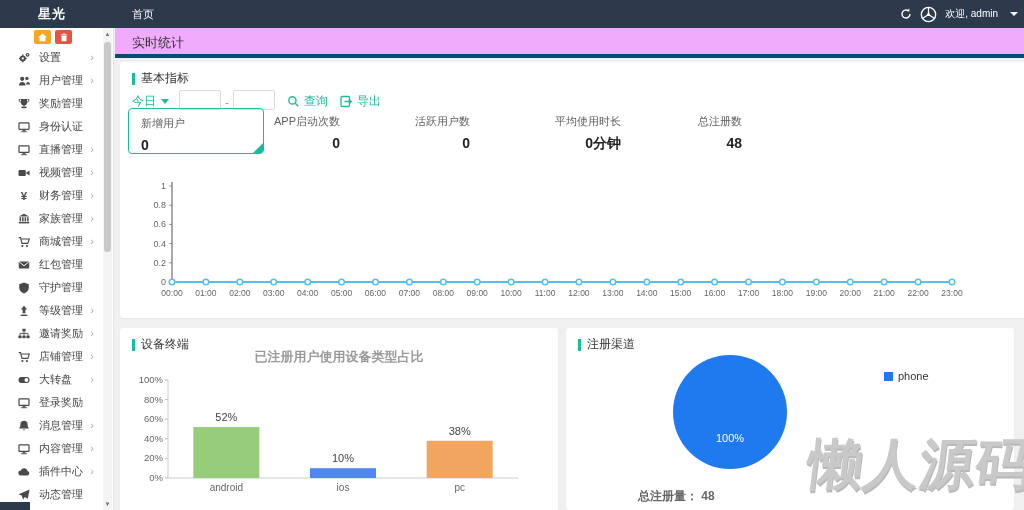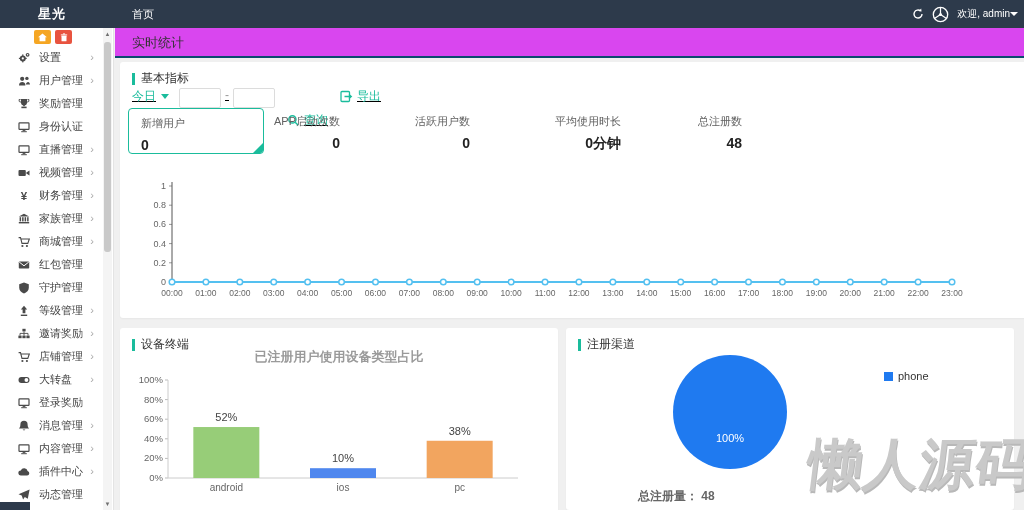--- a/index.html
+++ b/index.html
@@ -4,54 +4,54 @@
 <style>
   * { margin:0; padding:0; box-sizing:border-box; }
   html,body { width:1024px; height:510px; overflow:hidden; font-family:"Liberation Sans", sans-serif; background:#f0f0f0; }
 
   
   .navbar { position:absolute; left:0; top:0; width:1024px; height:28px; background:#2d3a4b; z-index:20; }
   .brand { position:absolute; left:38px; top:0; line-height:28px; color:#fff; font-size:13px; font-weight:bold; letter-spacing:1px; }
   .nav-tab { position:absolute; left:124px; top:0; line-height:28px; color:#fff; font-size:11px; padding:0 8px; cursor:pointer; }
   .nav-right { position:absolute; right:6px; top:0; height:28px; display:flex; align-items:center; gap:8px; color:#fff; }
   .nav-ic { display:inline-flex; align-items:center; cursor:pointer; }
-  .welcome { font-size:10px; color:#fff; display:inline-flex; align-items:center; gap:0; cursor:pointer; }
+  .welcome { font-size:10px; color:#fff; display:inline-flex; align-items:center; gap:12px; cursor:pointer; }
   .caret { width:0; height:0; border-left:4px solid transparent; border-right:4px solid transparent; border-top:4px solid #fff; display:inline-block; }
 
   
   .sidebar { position:absolute; left:0; top:28px; width:114px; height:482px; background:#fff; border-right:1px solid #e4e4e4; z-index:10; }
   .quick { position:absolute; left:34px; top:2px; display:flex; gap:4px; }
   .qbtn { width:17px; height:14px; border-radius:2px; display:inline-flex; align-items:center; justify-content:center; cursor:pointer; }
   .qbtn.orange { background:#f5a623; }
   .qbtn.red { background:#e8533f; }
   .menu { position:absolute; left:0; top:18px; width:104px; }
   .sb-item { height:23px; display:flex; align-items:center; padding-left:18px; cursor:pointer; position:relative; }
   .sb-icon { width:13px; display:inline-flex; }
   .sb-label { font-size:11px; color:#454545; margin-left:8px; white-space:nowrap; }
   .sb-chev { position:absolute; right:10px; color:#a9a9a9; font-size:11px; line-height:1; }
   .sb-scroll { position:absolute; right:1px; top:0; width:9px; height:482px; background:#f4f4f4; }
   .sb-scroll .thumb { position:absolute; left:1px; top:14px; width:7px; height:210px; background:#c9c9c9; border-radius:3px; }
   .sb-arrow { position:absolute; left:0; width:9px; text-align:center; font-size:6px; color:#707070; }
   .sb-arrow.up { top:3px; } .sb-arrow.down { bottom:3px; }
   .corner-bar { position:absolute; left:0; bottom:0; width:30px; height:8px; background:#2d3a4b; z-index:30; }
 
   
-  .page-head { position:absolute; left:115px; top:28px; width:909px; height:30px; background:#d946ef; border-bottom:2px solid #0c4a6e; }
+  .page-head { position:absolute; left:115px; top:28px; width:909px; height:30px; background:#f0abfc; border-bottom:4px solid #0c4a6e; }
   .page-title { position:absolute; left:17px; top:0; line-height:30px; font-size:13px; color:#333; }
 
   .panel { position:absolute; background:#fff; border-radius:3px; box-shadow:0 1px 2px rgba(0,0,0,0.04); }
   .p1 { left:120px; top:62px; width:988px; height:256px; }
   .p2 { left:120px; top:328px; width:438px; height:204px; overflow:hidden; }
   .p3 { left:566px; top:328px; width:448px; height:182px; overflow:hidden; }
   .panel-head { position:absolute; left:12px; top:8px; display:flex; align-items:center; }
   .panel-head .bar { width:3px; height:12px; margin-right:6px; }
   .panel-head .ttl { font-size:12px; color:#333; }
 
   
-  .filter { position:absolute; left:12px; top:26px; height:22px; display:flex; align-items:flex-start; font-size:12px;text-decoration:underline; }
+  .filter { position:absolute; left:12px; top:26px; height:22px; display:flex; align-items:flex-end; font-size:12px; }
   .sel { display:inline-flex; align-items:center; gap:5px; cursor:pointer; margin-right:10px; }
   .sel-caret { width:0; height:0; border-left:4px solid transparent; border-right:4px solid transparent; }
   .f-input { width:42px; height:20px; border:1px solid #dcdcdc; border-radius:2px; background:#fff; font-size:11px; padding:0 4px; }
   .f-sep { color:#999; margin:0 4px; }
   .link-btn { display:inline-flex; align-items:center; gap:4px; margin-left:12px; cursor:pointer; font-size:12px; }
 
   
   .stat-card { position:absolute; left:8px; top:46px; width:136px; height:46px; border:1px solid; border-radius:4px; padding:7px 0 8px 12px; cursor:pointer; overflow:hidden; }
   .tri { position:absolute; right:-1px; bottom:-1px; width:0; height:0; border-style:solid; border-width:0 0 12px 12px; border-color:transparent; }
   .stat { position:absolute; top:52px; cursor:pointer;text-align:right; }

